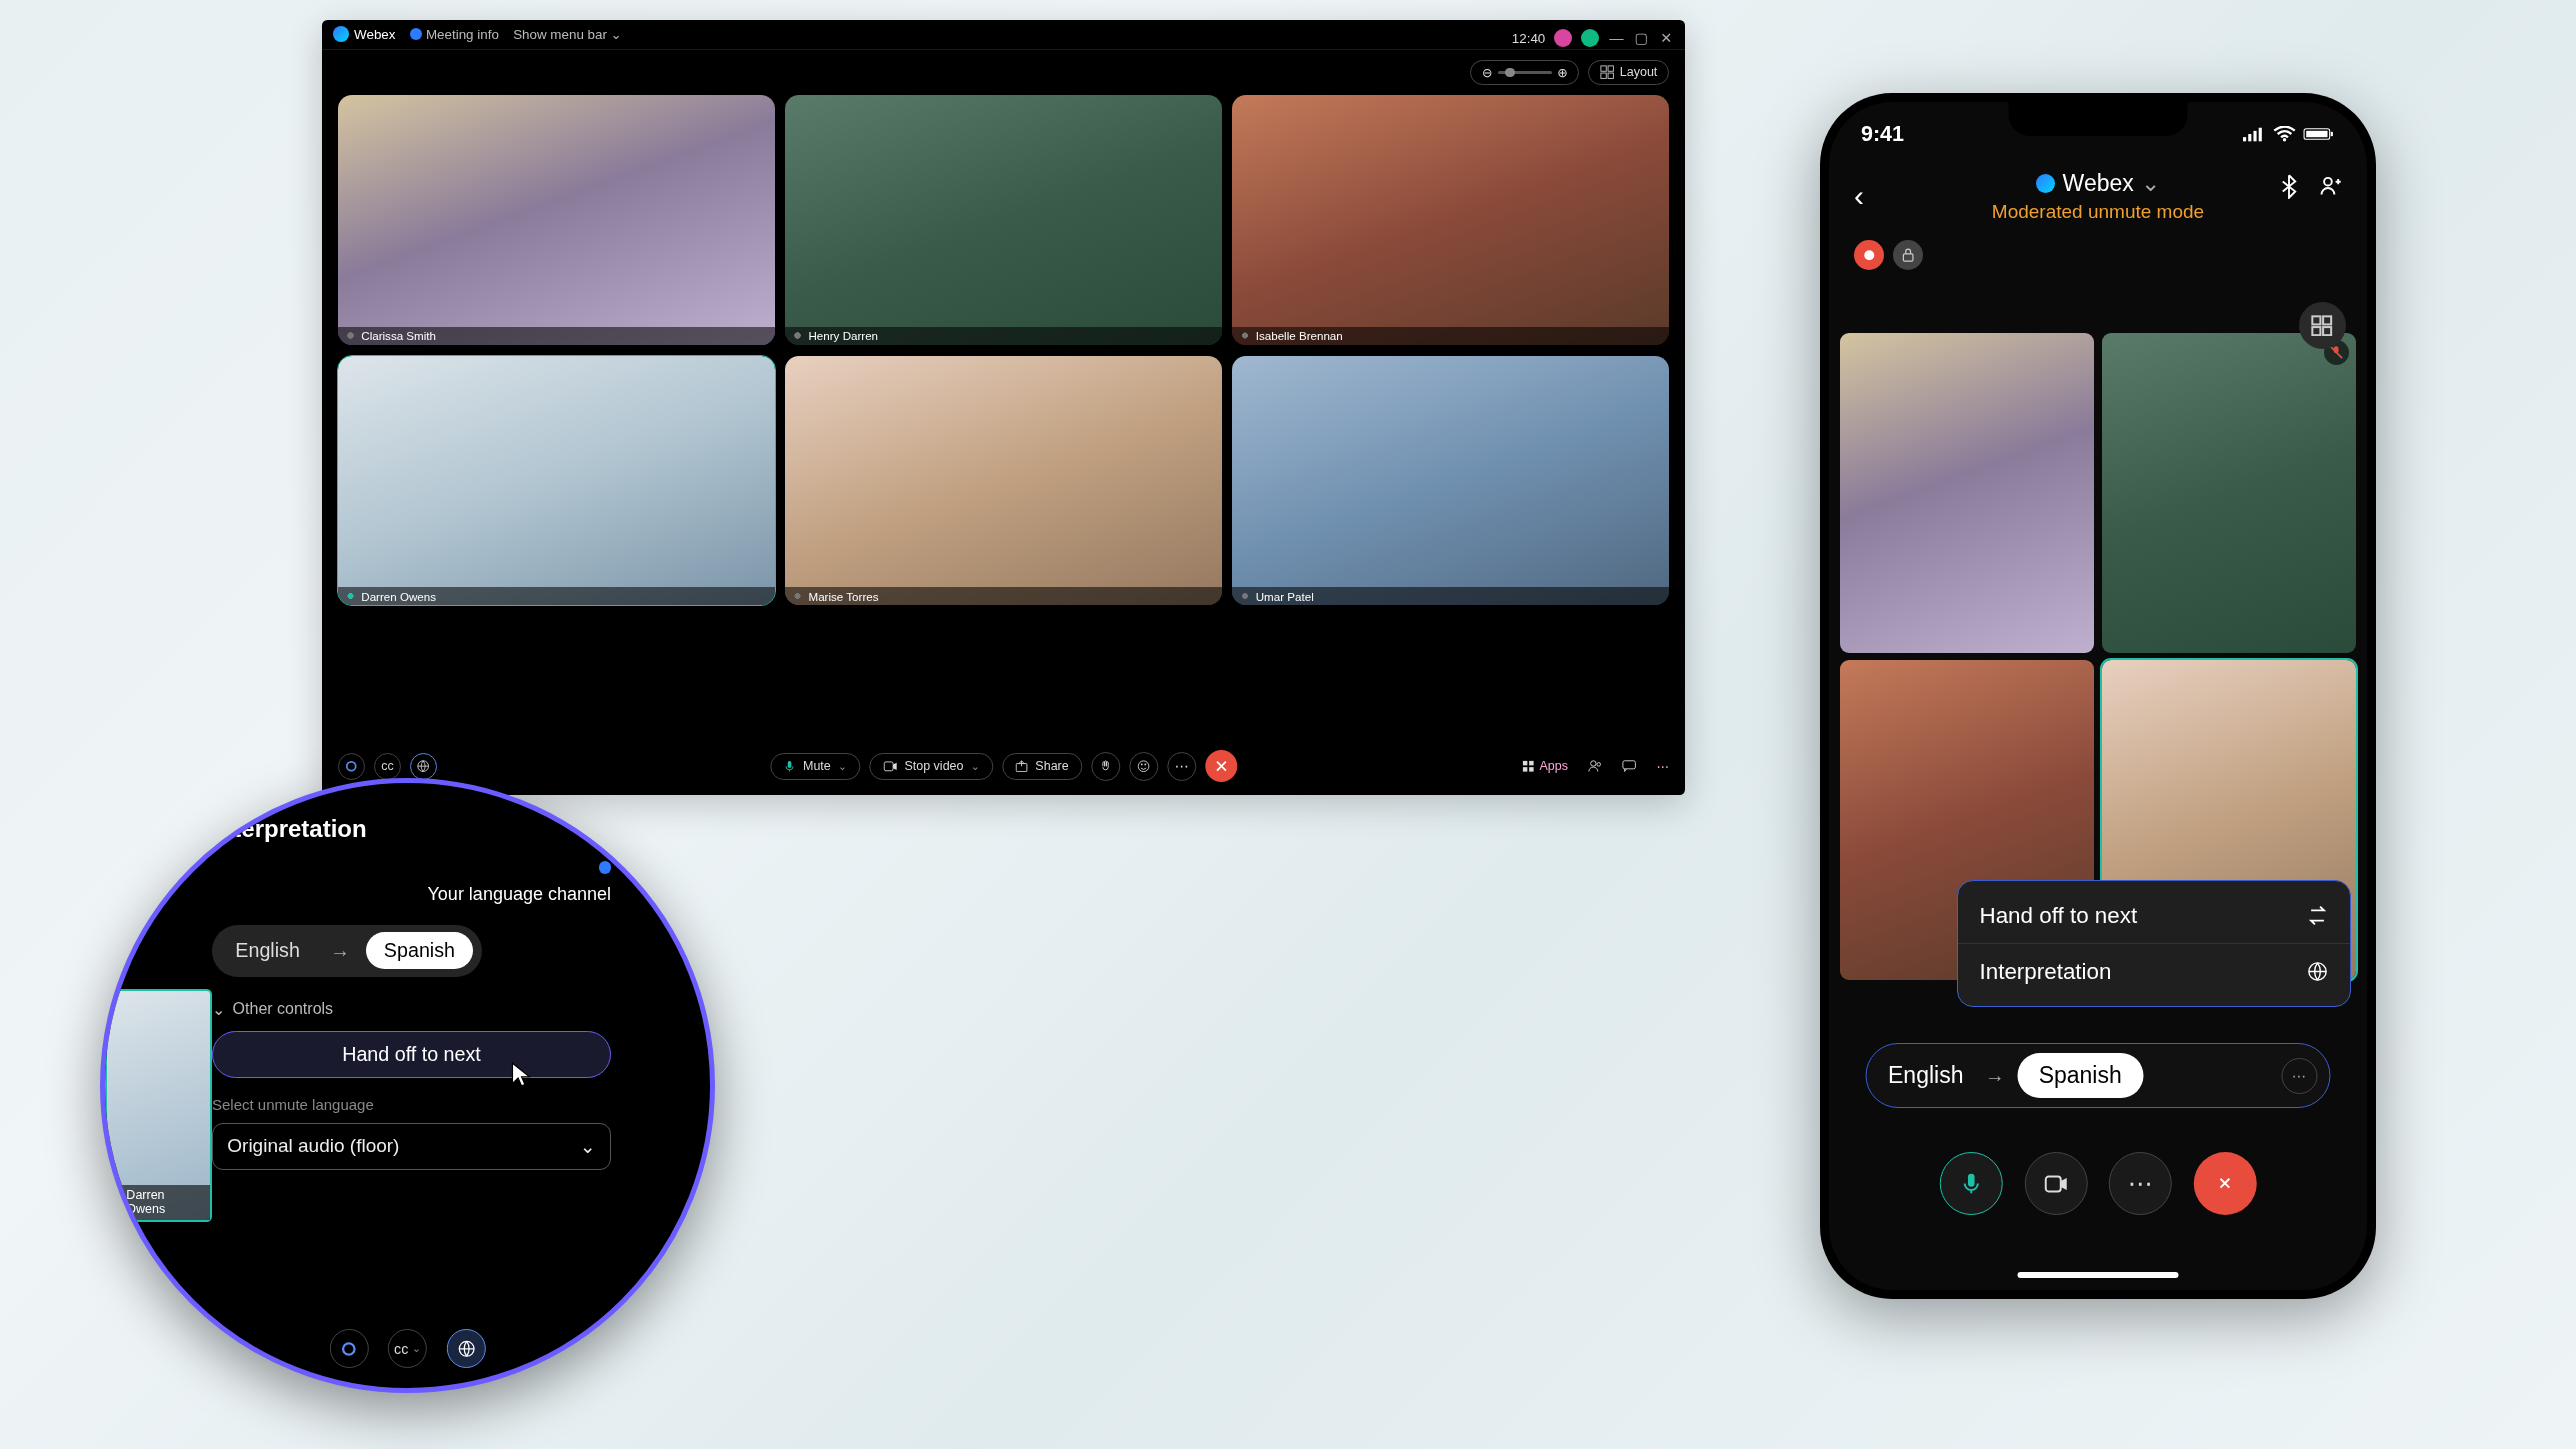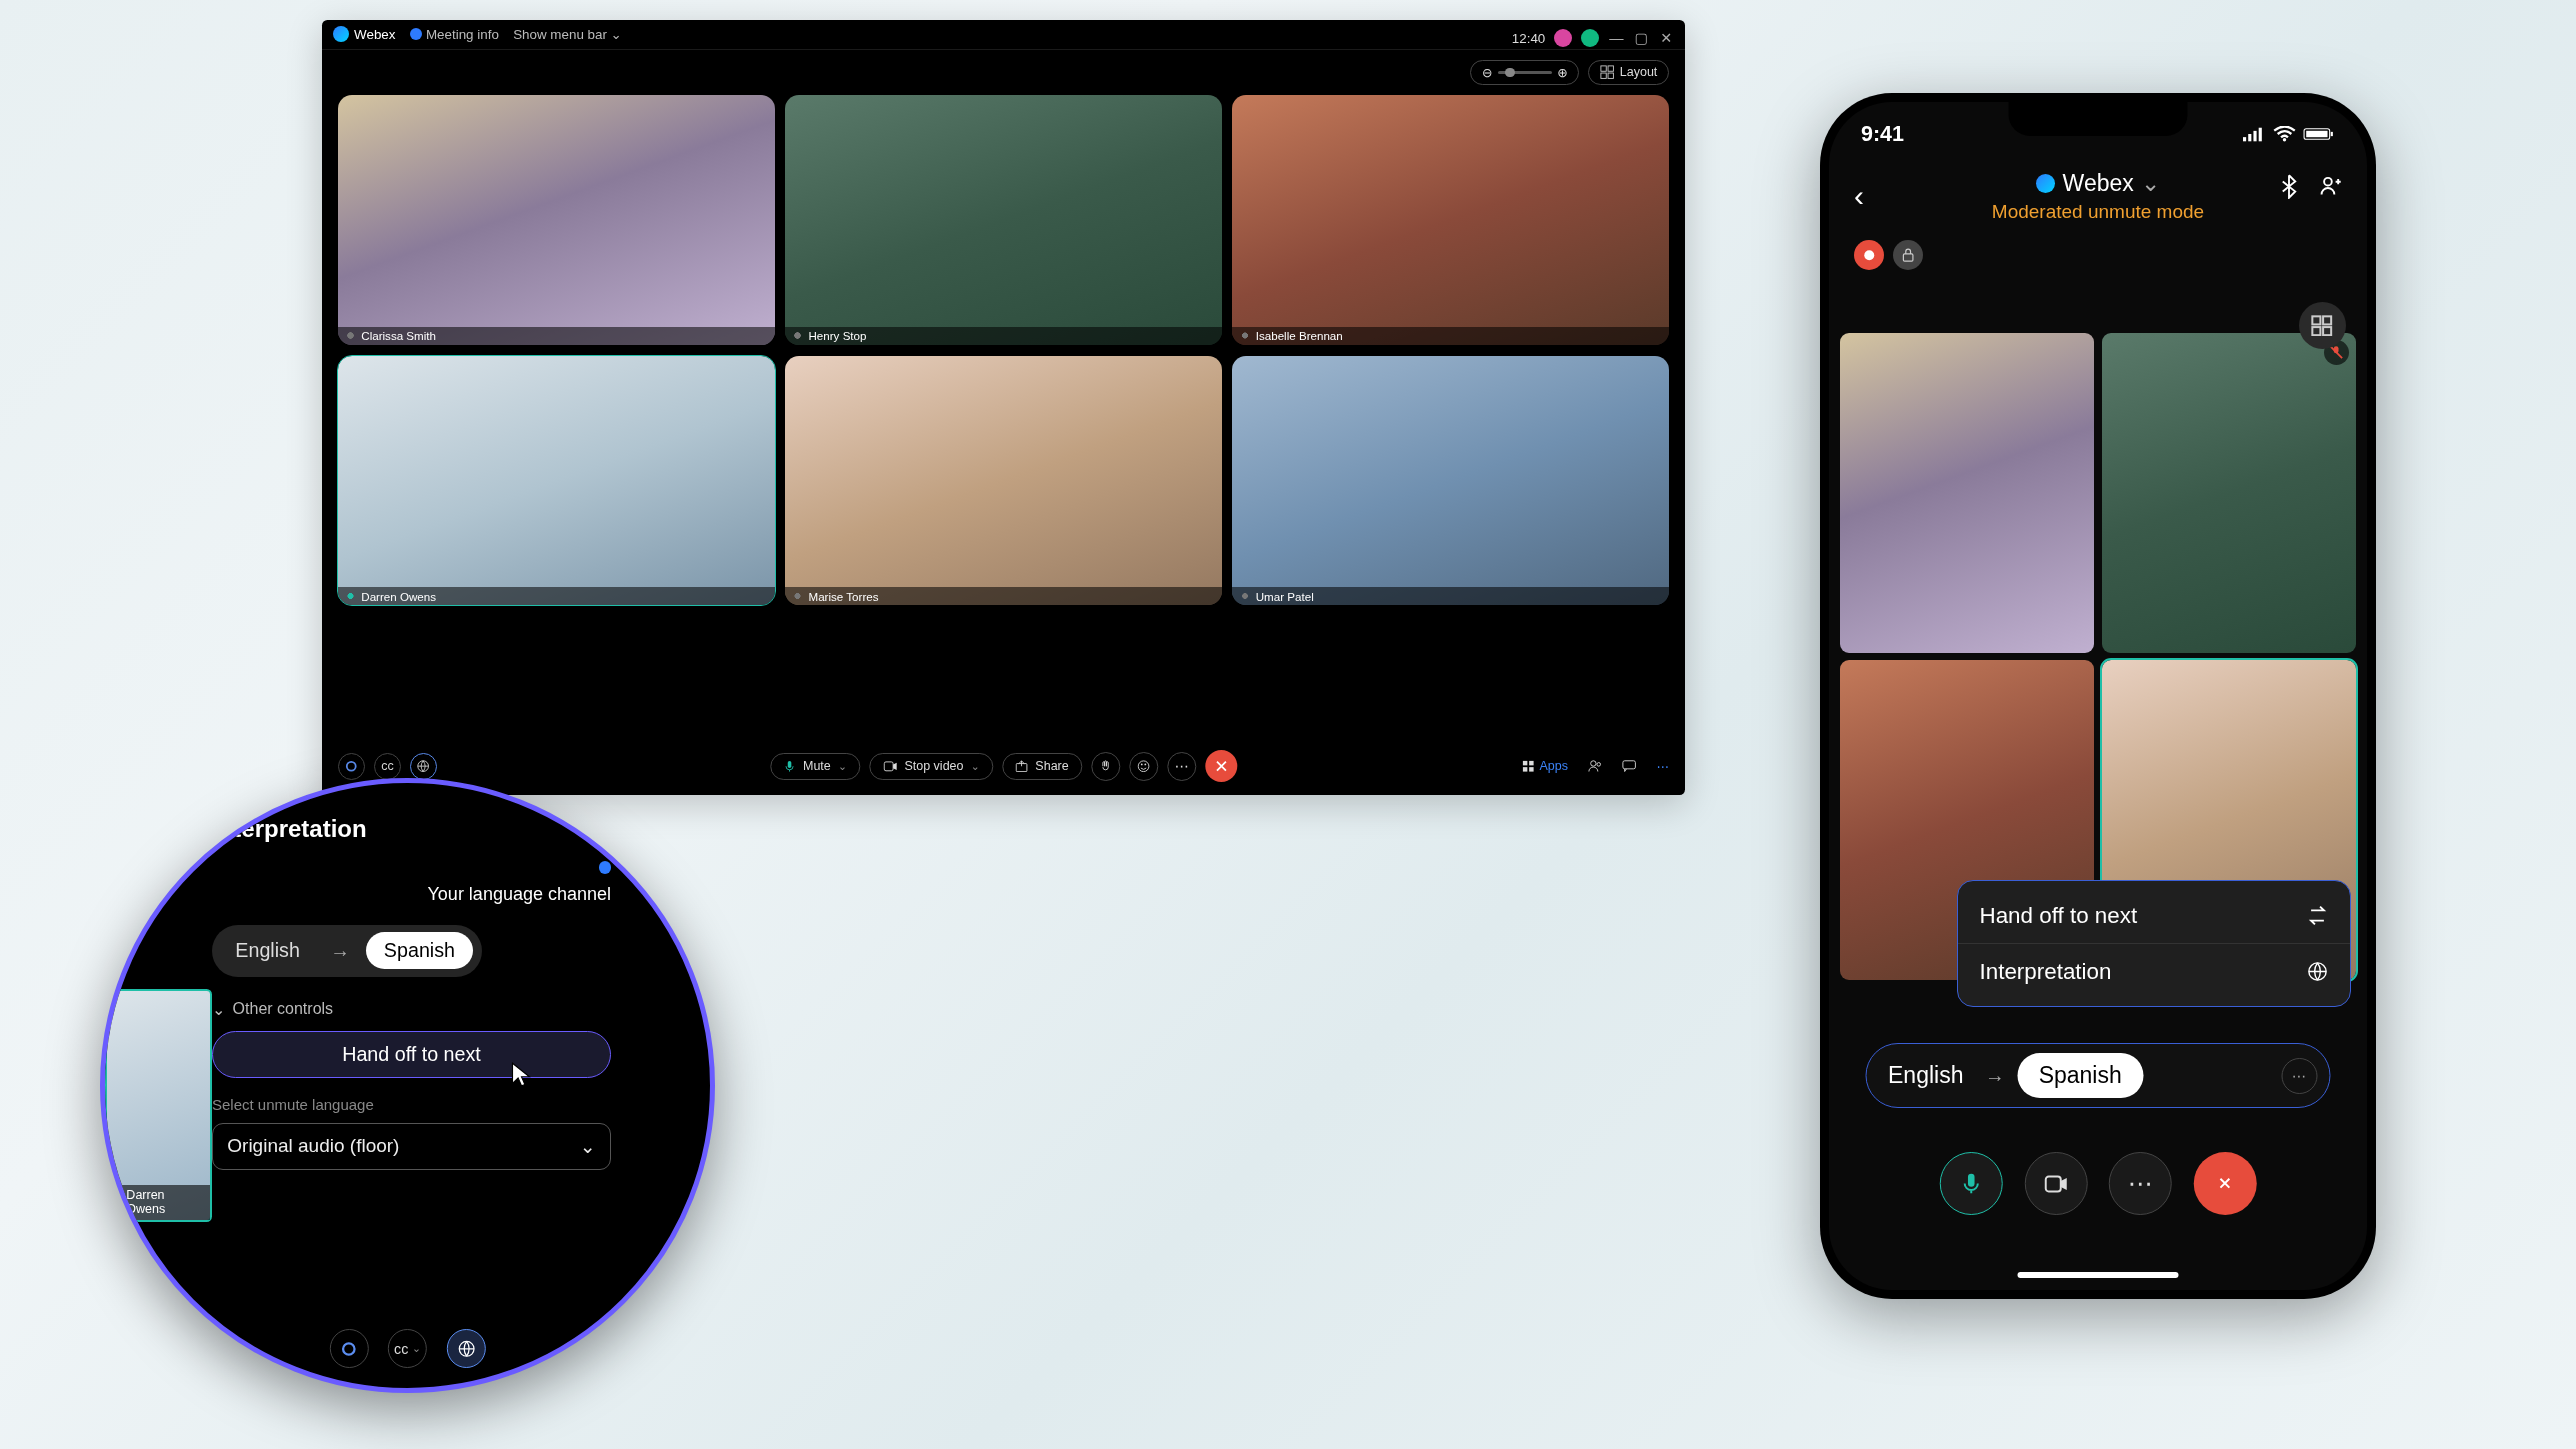--- a/index.html
+++ b/index.html
@@ -81,21 +81,21 @@
 .p4{background:linear-gradient(160deg,#dde5ea,#b0c4d0 50%,#7a94a8);}
 .p5{background:linear-gradient(160deg,#e8d0c0,#c0a080 50%,#947860);}
 .p6{background:linear-gradient(160deg,#a0b8d0,#7090b0 50%,#506880);}
 
 .bottombar{
   position:absolute; bottom:0; left:0; right:0; height:57px;
   display:flex; align-items:center; padding:0 16px; gap:9px;
 }
 .bleft{display:flex;gap:9px;align-items:center;}
 .bcenter{position:absolute;left:50%;transform:translateX(-50%);display:flex;gap:9px;align-items:center;}
-.bright{margin-left:auto;display:flex;gap:20px;color:#3b82f6;font-size:12.5px;}
+.bright{margin-left:auto;display:flex;gap:20px;color:#f9a8d4;font-size:12.5px;}
 .circle-btn{width:27px;height:27px;border-radius:50%;border:0.9px solid #444;display:flex;align-items:center;justify-content:center;color:#ddd;font-size:12.5px;}
 .circle-btn.hollow-blue{border:1.8px solid #5b8def;}
 .ctl{border:0.9px solid #444;border-radius:16px;color:#ddd;font-size:12.5px;padding:5.4px 12.5px;display:flex;align-items:center;gap:7.2px;}
 .ctl .chev{color:#888;font-size:10.7px;}
 .iconround{width:29px;height:29px;border-radius:50%;border:0.9px solid #444;display:flex;align-items:center;justify-content:center;color:#ddd;}
 .leave{width:32px;height:32px;border-radius:50%;background:#e74c3c;display:flex;align-items:center;justify-content:center;}
 .leave svg{width:14.3px;height:14.3px;fill:#fff;}
 
 
 .magnifier{
@@ -263,21 +263,21 @@
         <div class="person p1"></div>
         <div class="namebar">
           <span class="mic-ico off"></span>
           <span>Clarissa Smith</span>
         </div>
       </div>
     <div class="tile">
         <div class="person p2"></div>
         <div class="namebar">
           <span class="mic-ico off"></span>
-          <span>Henry Stop</span>
+          <span>Henry Darren</span>
         </div>
       </div>
     <div class="tile">
         <div class="person p3"></div>
         <div class="namebar">
           <span class="mic-ico off"></span>
           <span>Isabelle Brennan</span>
         </div>
       </div>
     <div class="tile active">

